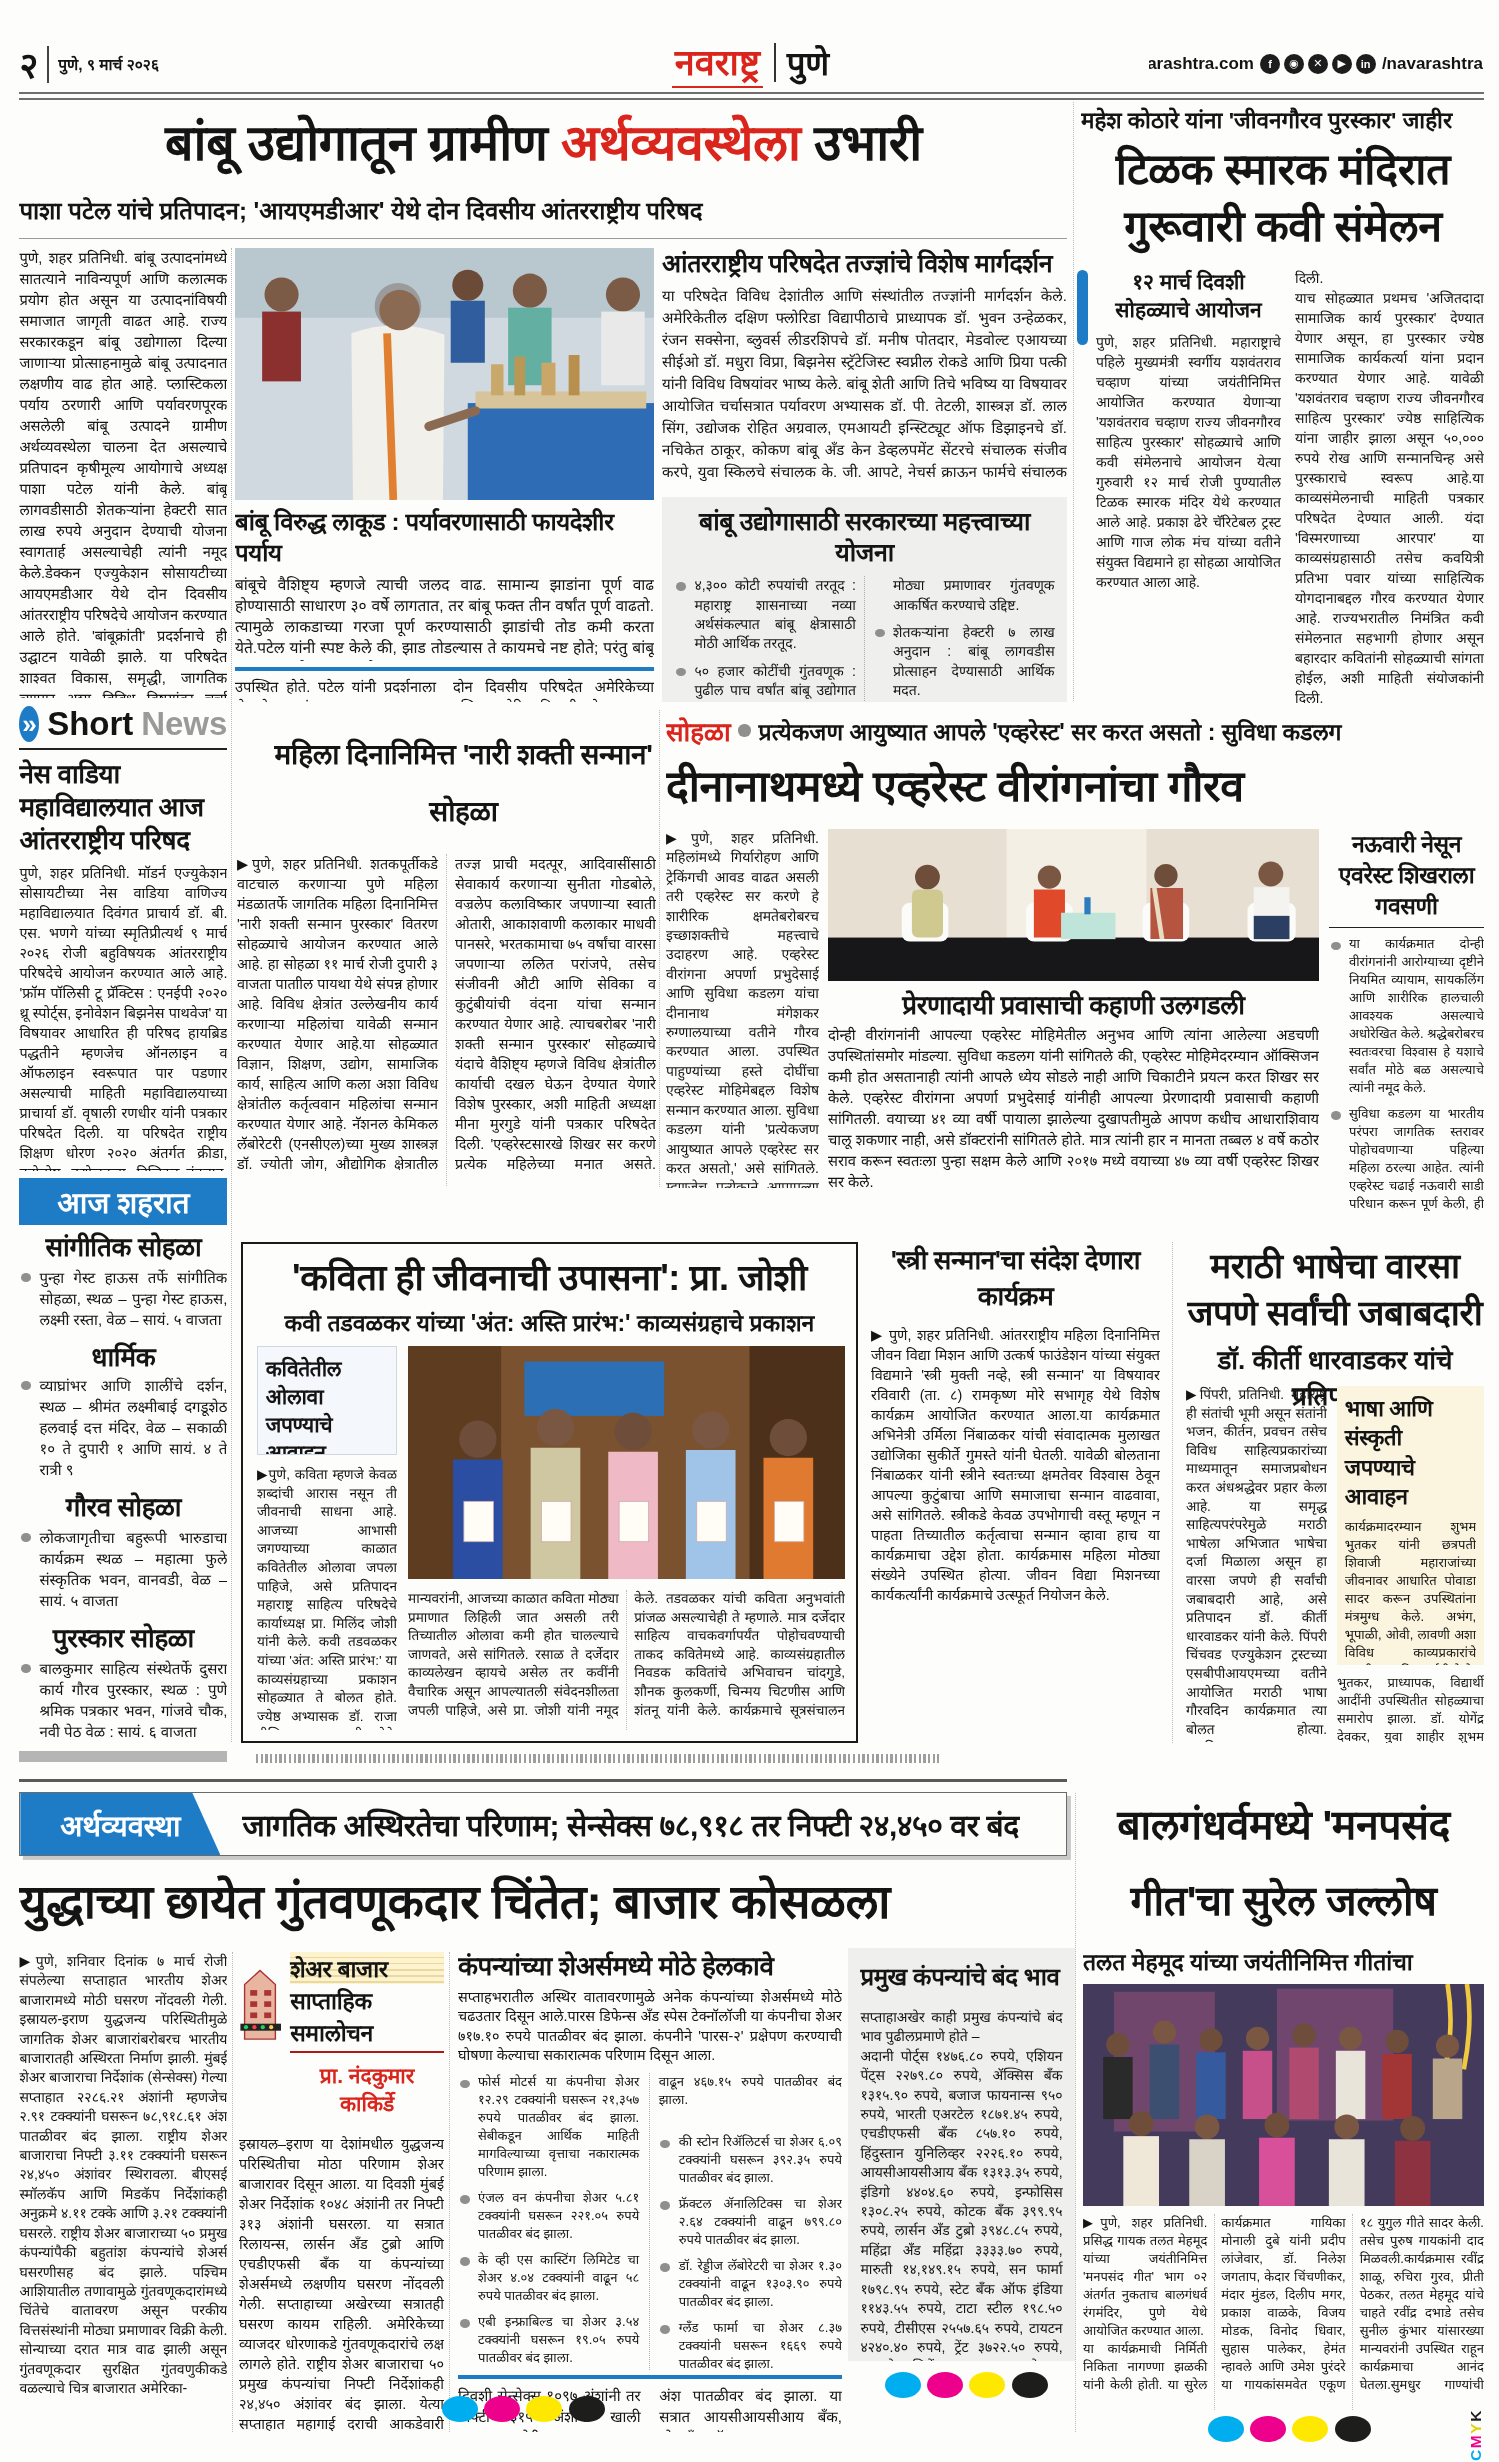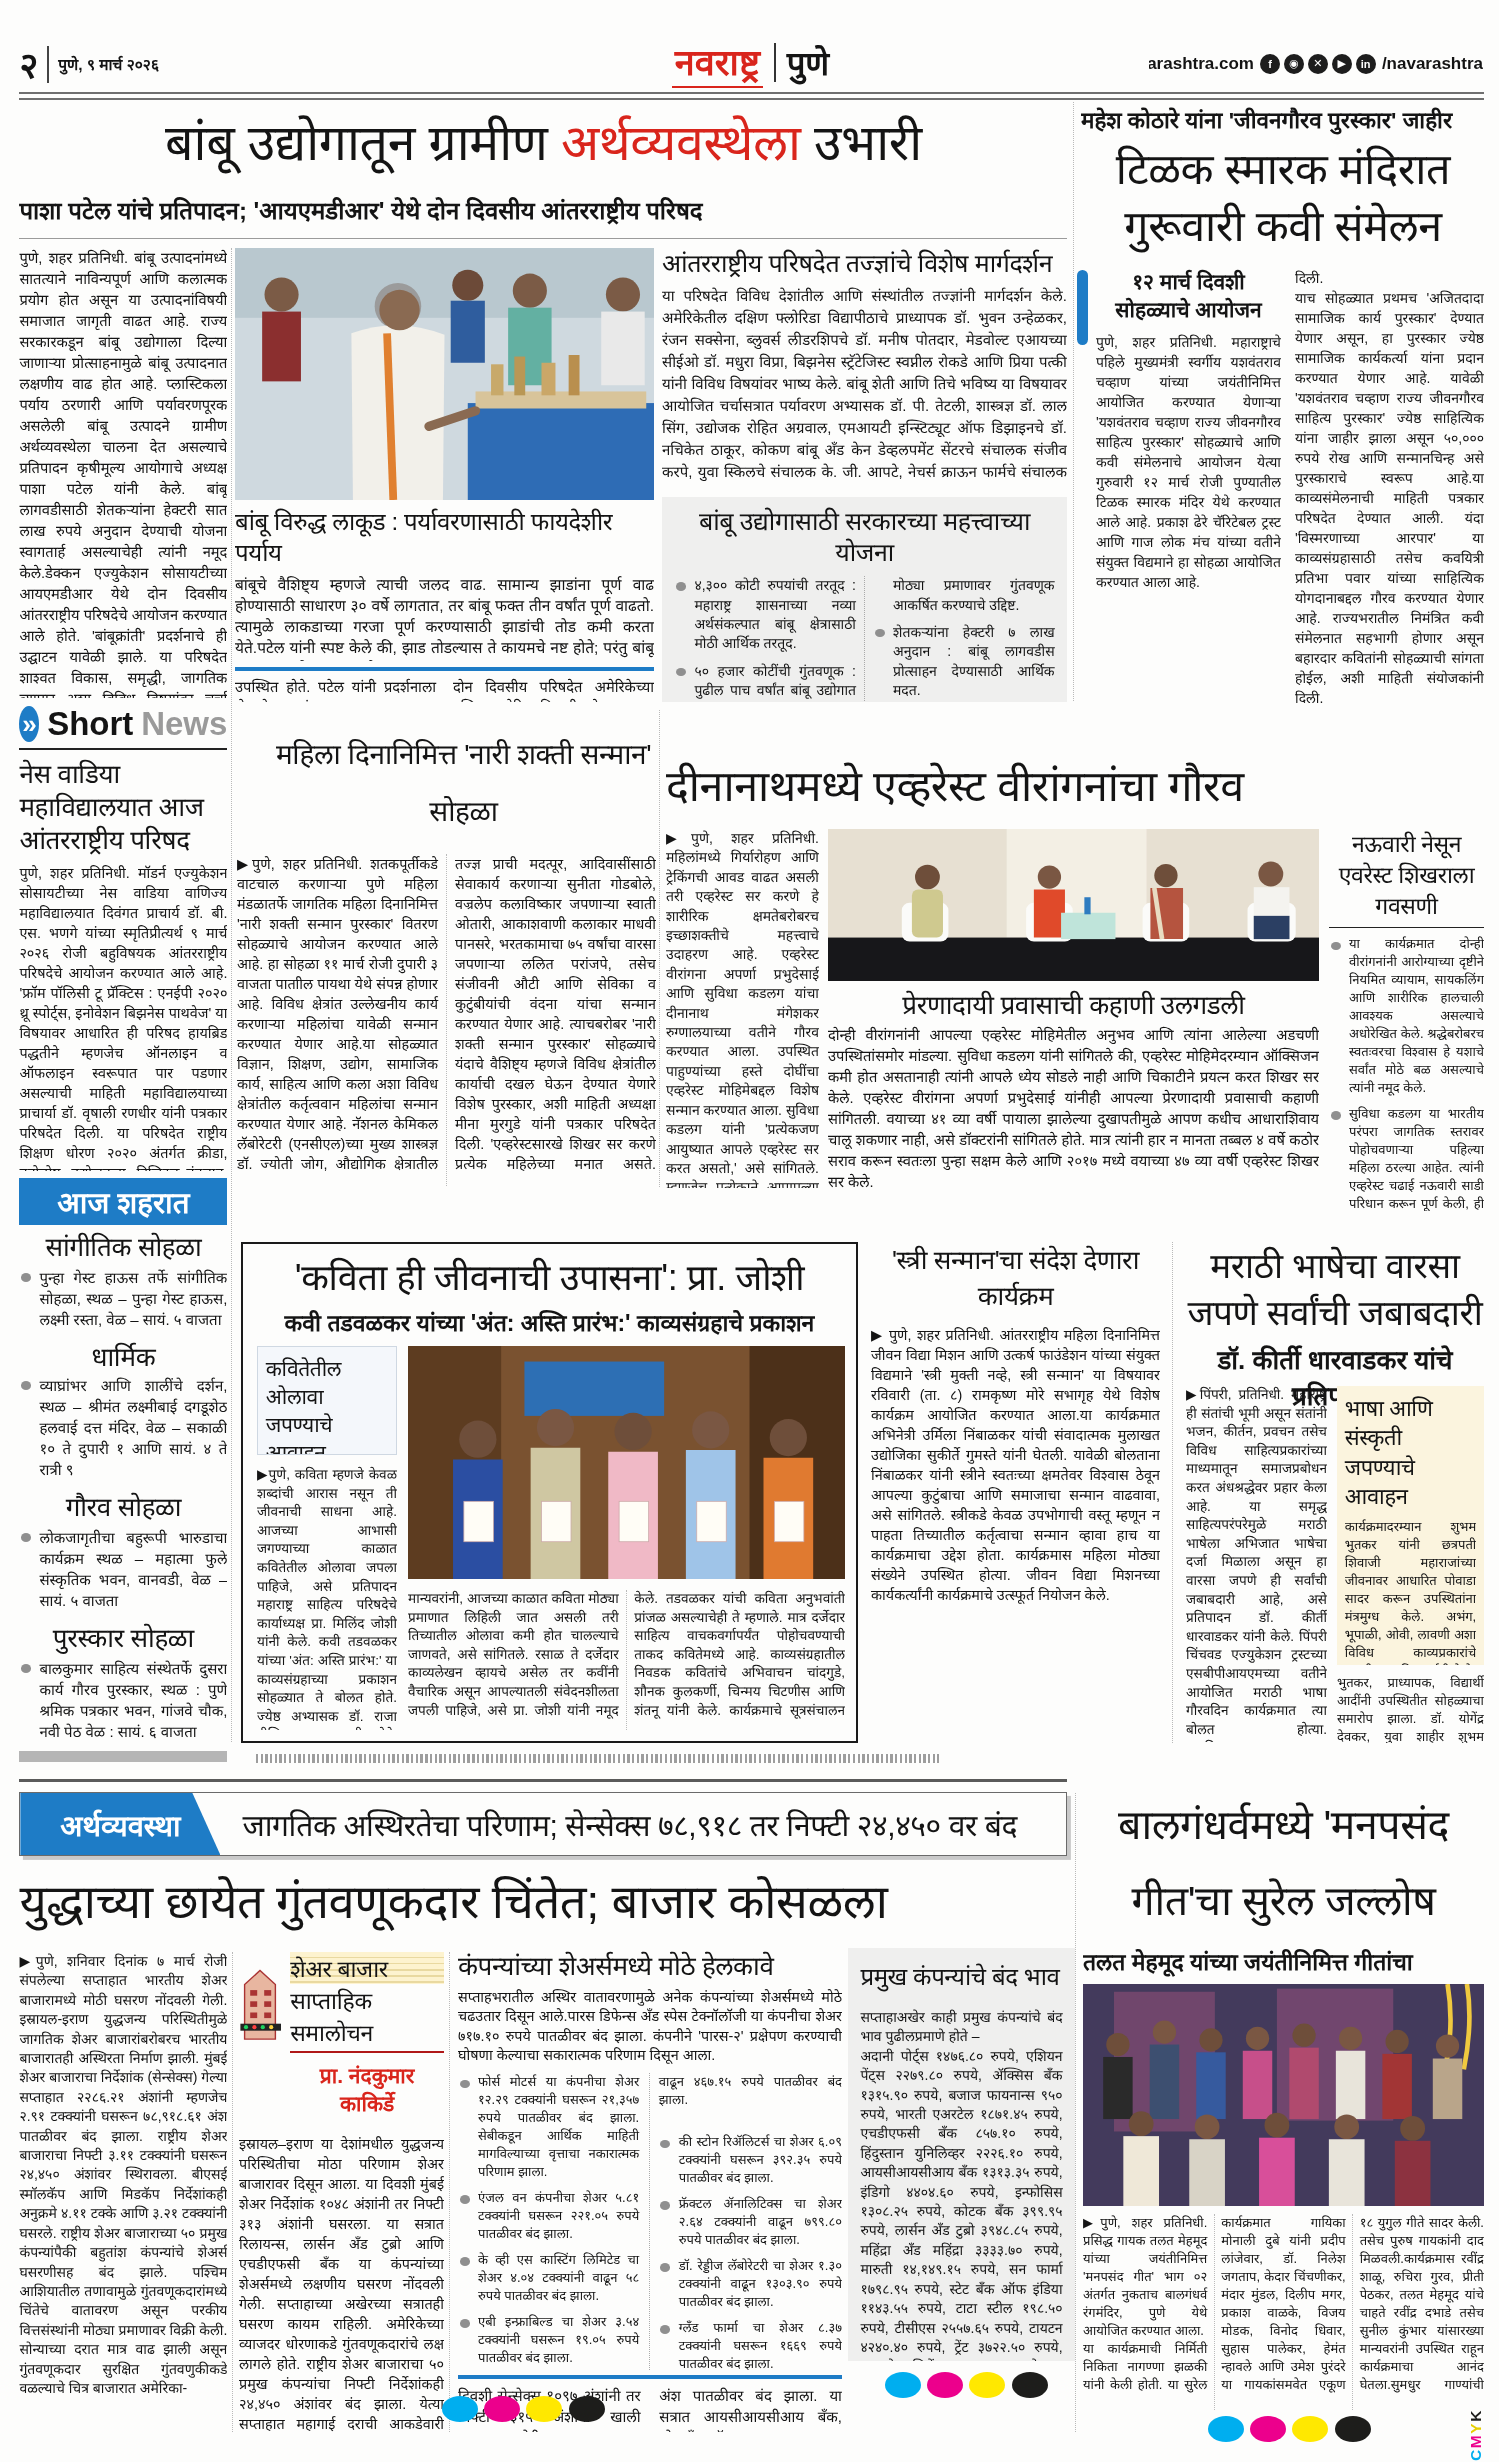--- a/index.html
+++ b/index.html
@@ -8,21 +8,21 @@
         font-family:"Liberation Sans","DejaVu Sans",sans-serif;color:#141414;margin:0 auto;overflow:hidden}
   .abs{position:absolute;overflow:hidden}
   .j{text-align:justify;text-justify:inter-word}
   .pre{white-space:pre-line}
   .ctr{text-align:center}
   .b{font-weight:bold}
   .red{color:#d9251c}
   .body-txt{font-size:14.7px;line-height:21px}
   .vr{position:absolute;width:0;border-left:1.6px dotted #b9b9b9}
   .hr-thin{position:absolute;height:0;border-top:0.8px solid #9b9b9b}
-  .headline{font-weight:normal;letter-spacing:-0.4px}
+  .headline{font-weight:bold;letter-spacing:-0.4px}
   ul.dots{list-style:none}
   ul.dots li{position:relative;padding-left:20px;margin-bottom:7.8px}
   ul.dots li::before{content:"";position:absolute;left:1.6px;top:6.2px;width:10px;height:8.5px;border-radius:50%;background:#8f8f8f}
   .graybox{background:#efefee}
   .creambox{background:#fbf4de}
   .cmyk-row{display:flex;gap:6.2px;align-items:center}
   .cmyk-dot{width:36px;height:26px;border-radius:50%}
   .soc{display:flex;gap:3.9px;align-items:center}
   .soc .ic{width:20px;height:20px;border-radius:50%;background:#1d1d1d;color:#fff;font-size:11px;font-weight:bold;
            display:flex;align-items:center;justify-content:center}
@@ -164,20 +164,25 @@
           <li>बालकुमार साहित्य संस्थेतर्फे दुसरा कार्य गौरव पुरस्कार, स्थळ : पुणे श्रमिक पत्रकार भवन, गांजवे चौक, नवी पेठ वेळ : सायं. ६ वाजता</li>
         </ul>
     </div>
 
   </div>
 
   <div class="abs ctr headline" style="left:254px;top:726px;width:419px;height:118px;font-size:28px;line-height:57px">महिला दिनानिमित्त 'नारी शक्ती सन्मान' सोहळा</div>
   <div class="abs j" style="left:237px;top:854px;width:419px;height:332px;font-size:14.4px;line-height:20px;column-count:2;column-gap:17px;column-rule:0.8px dotted #bbb">▶पुणे, शहर प्रतिनिधी. शतकपूर्तीकडे वाटचाल करणाऱ्या पुणे महिला मंडळातर्फे जागतिक महिला दिनानिमित्त 'नारी शक्ती सन्मान पुरस्कार' वितरण सोहळ्याचे आयोजन करण्यात आले आहे. हा सोहळा ११ मार्च रोजी दुपारी ३ वाजता पाताील पायथा येथे संपन्न होणार आहे. विविध क्षेत्रांत उल्लेखनीय कार्य करणाऱ्या महिलांचा यावेळी सन्मान करण्यात येणार आहे.या सोहळ्यात विज्ञान, शिक्षण, उद्योग, सामाजिक कार्य, साहित्य आणि कला अशा विविध क्षेत्रांतील कर्तृत्ववान महिलांचा सन्मान करण्यात येणार आहे. नॅशनल केमिकल लॅबोरेटरी (एनसीएल)च्या मुख्य शास्त्रज्ञ डॉ. ज्योती जोग, औद्योगिक क्षेत्रातील तज्ज्ञ प्राची मदत्पूर, आदिवासींसाठी सेवाकार्य करणाऱ्या सुनीता गोडबोले, वज्रलेप कलाविष्कार जपणाऱ्या स्वाती ओतारी, आकाशवाणी कलाकार माधवी पानसरे, भरतकामाचा ७५ वर्षांचा वारसा जपणाऱ्या ललित परांजपे, तसेच संजीवनी औटी आणि सेविका व कुटुंबीयांची वंदना यांचा सन्मान करण्यात येणार आहे. त्याचबरोबर 'नारी शक्ती सन्मान पुरस्कार' सोहळ्याचे यंदाचे वैशिष्ट्य म्हणजे विविध क्षेत्रांतील कार्याची दखल घेऊन देण्यात येणारे विशेष पुरस्कार, अशी माहिती अध्यक्षा मीना मुरगुडे यांनी पत्रकार परिषदेत दिली. 'एव्हरेस्टसारखे शिखर सर करणे प्रत्येक महिलेच्या मनात असते. आपापल्या क्षेत्रात प्रत्येक जण शिखर चढत असतो,' असे त्यांनी सांगितले.</div>
 
   <div class="vr" style="left:659px;top:710px;height:477px"></div>
+  <div class="abs" style="left:666px;top:711px;width:818px;height:39px;display:flex;align-items:center;gap:7.8px">
+    <span class="red b" style="font-size:26px">सोहळा</span>
+    <span style="width:12.4px;height:12.4px;border-radius:50%;background:#8f8f8f"></span>
+    <span class="b" style="font-size:23px">प्रत्येकजण आयुष्यात आपले 'एव्हरेस्ट' सर करत असतो : सुविधा कडलग</span>
+  </div>
   <div class="abs headline" style="left:666px;top:751px;width:818px;height:71px;font-size:43px;line-height:70px">दीनानाथमध्ये एव्हरेस्ट वीरांगनांचा गौरव</div>
   <div class="abs j" style="left:666px;top:829px;width:153px;height:359px;font-size:14px;line-height:19.4px">▶पुणे, शहर प्रतिनिधी. महिलांमध्ये गिर्यारोहण आणि ट्रेकिंगची आवड वाढत असली तरी एव्हरेस्ट सर करणे हे शारीरिक क्षमतेबरोबरच इच्छाशक्तीचे महत्त्वाचे उदाहरण आहे. एव्हरेस्ट वीरांगना अपर्णा प्रभुदेसाई आणि सुविधा कडलग यांचा दीनानाथ मंगेशकर रुग्णालयाच्या वतीने गौरव करण्यात आला. उपस्थित पाहुण्यांच्या हस्ते दोघींचा एव्हरेस्ट मोहिमेबद्दल विशेष सन्मान करण्यात आला. सुविधा कडलग यांनी 'प्रत्येकजण आयुष्यात आपले एव्हरेस्ट सर करत असतो,' असे सांगितले. म्हणजेच प्रत्येकाने आपापल्या क्षेत्रातील संघर्षाला सामोरे जावे, असेही त्या म्हणाल्या.</div>
 
   <div class="abs" style="left:828px;top:829px;width:491px;height:152px;background:#ded6c6">
     <svg class="photo" viewBox="0 0 632 196" preserveAspectRatio="none">
       <rect width="632" height="196" fill="#e7e0d2"></rect>
       <rect x="230" y="0" width="180" height="140" fill="#f3efe4"></rect>
       <rect y="140" width="632" height="56" fill="#17171a"></rect>
       <rect x="95" y="95" width="60" height="50" rx="10" fill="#fbfbf9"></rect>
       <circle cx="128" cy="62" r="16" fill="#6e4e3a"></circle>

